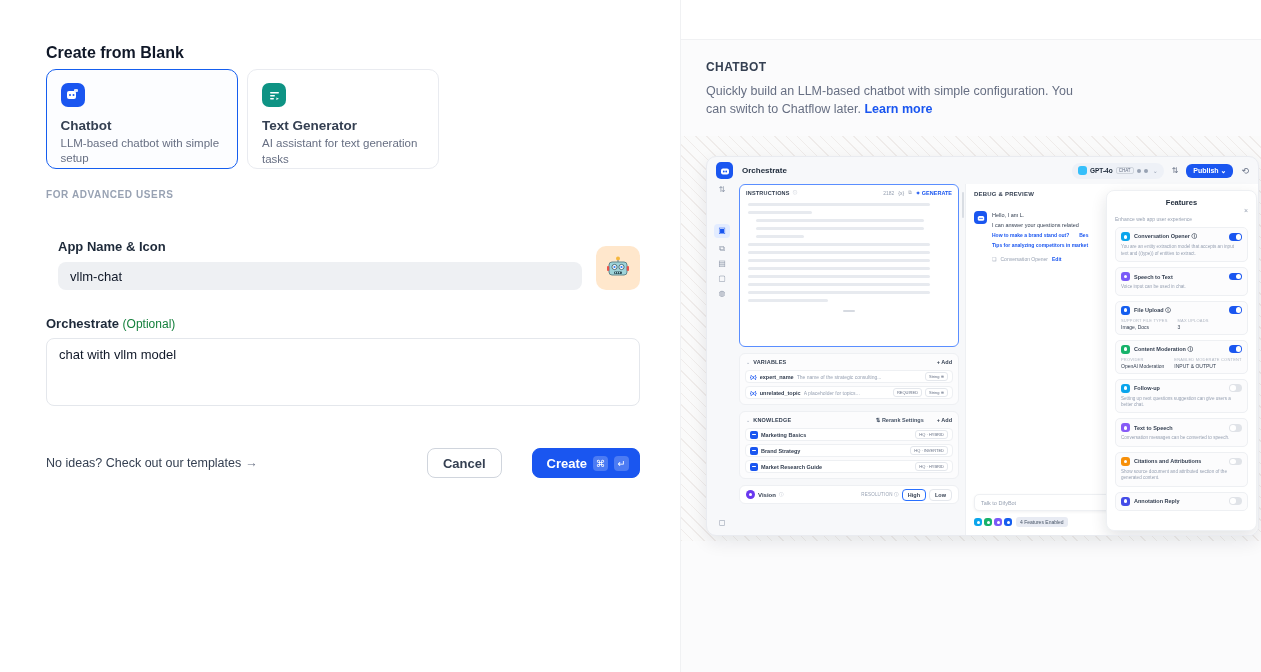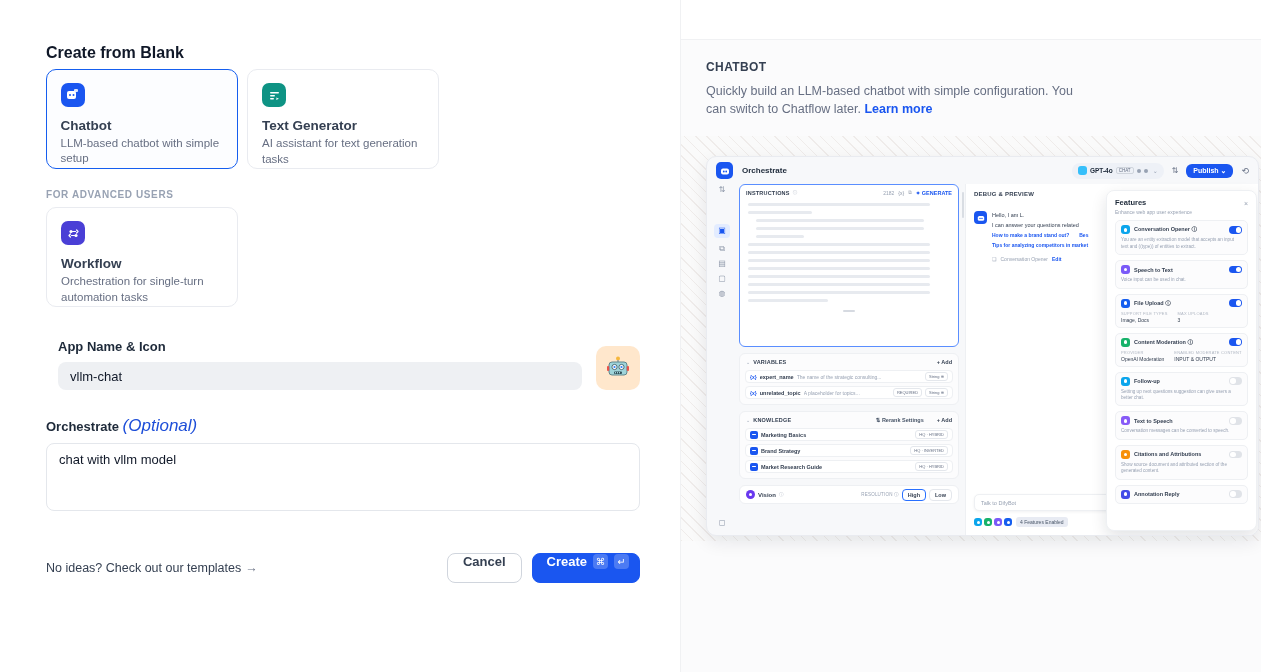--- a/index.html
+++ b/index.html
@@ -18,38 +18,38 @@
                padding:13px 14px; cursor:pointer; }
   .type-card.selected { border:1.5px solid #155eef; background:#fcfdff; padding:12.5px 13.5px; }
   .card-icon { width:24px; height:24px; border-radius:7px; display:flex; align-items:center; justify-content:center; }
   .card-icon svg { display:block; }
   .card-title { margin-top:11px; font-size:13.5px; font-weight:700; color:#354052; }
   .card-desc { margin-top:3px; font-size:11.5px; line-height:1.35; color:#676f83; }
 
   .name-row { display:flex; align-items:flex-end; gap:14px; margin-top:32px; }
   .name-col { flex:1;margin-left:12px; }
   .field-label { font-size:13px; font-weight:700; color:#1d2939; }
-  .field-label .opt { font-weight:400; color:#1d4ed8; font-size:17px;font-style:italic; }
+  .field-label .opt { font-weight:400; color:#15803d; font-size:12px; }
   .name-input { margin-top:8px; width:100%; height:28px; border:none; outline:none; background:#eef0f3;
                 border-radius:8px; padding:0 12px; font-size:13px; color:#101828;
                 font-family:"Liberation Sans", sans-serif; }
   .emoji-box { width:44px; height:44px; border-radius:10px; background:#ffe7cc; flex:none;
                display:flex; align-items:center; justify-content:center; cursor:pointer; }
 
   .desc-label { margin-top:26px; }
   .desc-area { margin-top:7px; width:100%; height:68px; resize:none; border:1px solid #e4e7ec; outline:none;
                background:#fff; border-radius:8px; padding:8px 12px; font-size:13px; color:#101828;
                font-family:"Liberation Sans", sans-serif; }
 
   .dlg-footer { margin-top:38px; display:flex; align-items:center; }
   .templates-link { font-size:12.5px; color:#354052; cursor:pointer; }
   .templates-link .arr { color:#676f83; margin-left:4px; }
   .footer-btns { margin-left:auto; display:flex; gap:10px; }
-  .btn { height:30px; border-radius:8px; font-size:13px; font-weight:700; display:flex; align-items:flex-start;
-         cursor:pointer; }
+  .btn { height:30px; border-radius:8px; font-size:13px; font-weight:700; display:flex; align-items:center;
+         cursor:pointer;margin-left:20px; }
   .btn-cancel { background:#fff; border:1px solid #d0d5dd; color:#354052; padding:0 15px; }
   .btn-create { background:#1a56f0; border:1px solid #1a56f0; color:#fff; padding:0 10px 0 14px; gap:6px; }
   .kbd { width:15px; height:15px; background:rgba(255,255,255,.22); border-radius:4px; font-size:9.5px;
          font-weight:400; display:flex; align-items:center; justify-content:center; }
 
   
   .right-pane { flex:1; height:672px; background:#fbfbfc; border-left:1px solid #f0f1f3; }
   .rp-topstrip { height:40px; background:#fff; border-bottom:1px solid #f0f1f3; }
   .rp-info { padding:20px 25px 18px; }
   .rp-title { font-size:12px; font-weight:700; letter-spacing:.4px; color:#354052; }
@@ -147,21 +147,21 @@
   .dbg-enabled { position:absolute; left:8px; bottom:8px; display:flex; align-items:center; gap:2px; }
   .mini-chip { width:8px; height:8px; border-radius:3px; display:flex; align-items:center; justify-content:center; }
   .mini-chip::after { content:""; width:3px; height:3px; border-radius:50%; background:#fff; }
   .enabled-badge { margin-left:2px; background:#e8ebf3; border-radius:3px; font-size:5px; color:#475467;
                    padding:2px 4px; }
 
   
   .s-features { position:absolute; top:33px; left:399px; width:151px; height:341px; background:#fff;
                 border:1px solid #eef0f3; border-radius:8px; box-shadow:0 6px 16px rgba(16,24,40,.12);
                 padding:7px 8px; overflow:hidden; }
-  .feat-head { display:flex; align-items:flex-end; }
+  .feat-head { display:flex; align-items:center;flex-direction:column; }
   .feat-title { font-size:7.5px; font-weight:700; color:#1d2939; }
   .feat-close { margin-left:auto; font-size:7px; color:#98a2b3; line-height:1; }
   .feat-sub { font-size:5px; color:#98a2b3; margin-top:2px; }
   .feat-item { margin-top:5px; background:#fcfcfd; border:1px solid #eef0f3; border-radius:5px; padding:4px 5px; }
   .fi-row { display:flex; align-items:center; gap:4px; }
   .fi-ic { width:9px; height:9px; border-radius:3px; flex:none; display:flex; align-items:center; justify-content:center; }
   .fi-ic::after { content:""; width:3.5px; height:3.5px; border-radius:50%; background:#fff; }
   .fi-name { font-size:5.5px; font-weight:700; color:#354052; white-space:nowrap; }
   .tgl { margin-left:auto; width:13px; height:7.5px; border-radius:4px; position:relative; flex:none; }
   .tgl.on { background:#1a56f0; }
@@ -204,32 +204,20 @@
                 <rect x="2" y="9" width="4" height="1.6" rx=".8" fill="#fff"></rect>
               </svg>
           </div>
           <div class="card-title">Text Generator</div>
           <div class="card-desc">AI assistant for text generation tasks</div>
         </div>
       </div>
 
       <div class="group-label" style="margin-top:20px;">FOR ADVANCED USERS</div>
       <div class="cards-row">
-        <div class="type-card">
-          <div class="card-icon" style="background: rgb(74, 63, 214);">
-            <svg width="13" height="13" viewBox="0 0 13 13">
-                <circle cx="4" cy="4.5" r="1.6" fill="#fff"></circle>
-                <circle cx="9" cy="8.5" r="1.6" fill="#fff"></circle>
-                <path d="M5.5 4.5h3M4.5 8.5h3" stroke="#fff" stroke-width="1.2" stroke-linecap="round"></path>
-                <path d="M9.6 3l1.4 1.5L9.6 6M3.4 7L2 8.5 3.4 10" stroke="#fff" stroke-width="1.2" fill="none" stroke-linecap="round" stroke-linejoin="round"></path>
-              </svg>
-          </div>
-          <div class="card-title">Workflow</div>
-          <div class="card-desc">Orchestration for single-turn automation tasks</div>
-        </div>
       </div>
 
       <div class="name-row">
         <div class="name-col">
           <div class="field-label">App Name &amp; Icon</div>
           <input class="name-input" type="text" value="vllm-chat" style="">
         </div>
         <div class="emoji-box">
           <svg width="28" height="28" viewBox="0 0 28 28">
             <circle cx="14" cy="4.5" r="2" fill="#f6b73c"></circle>

